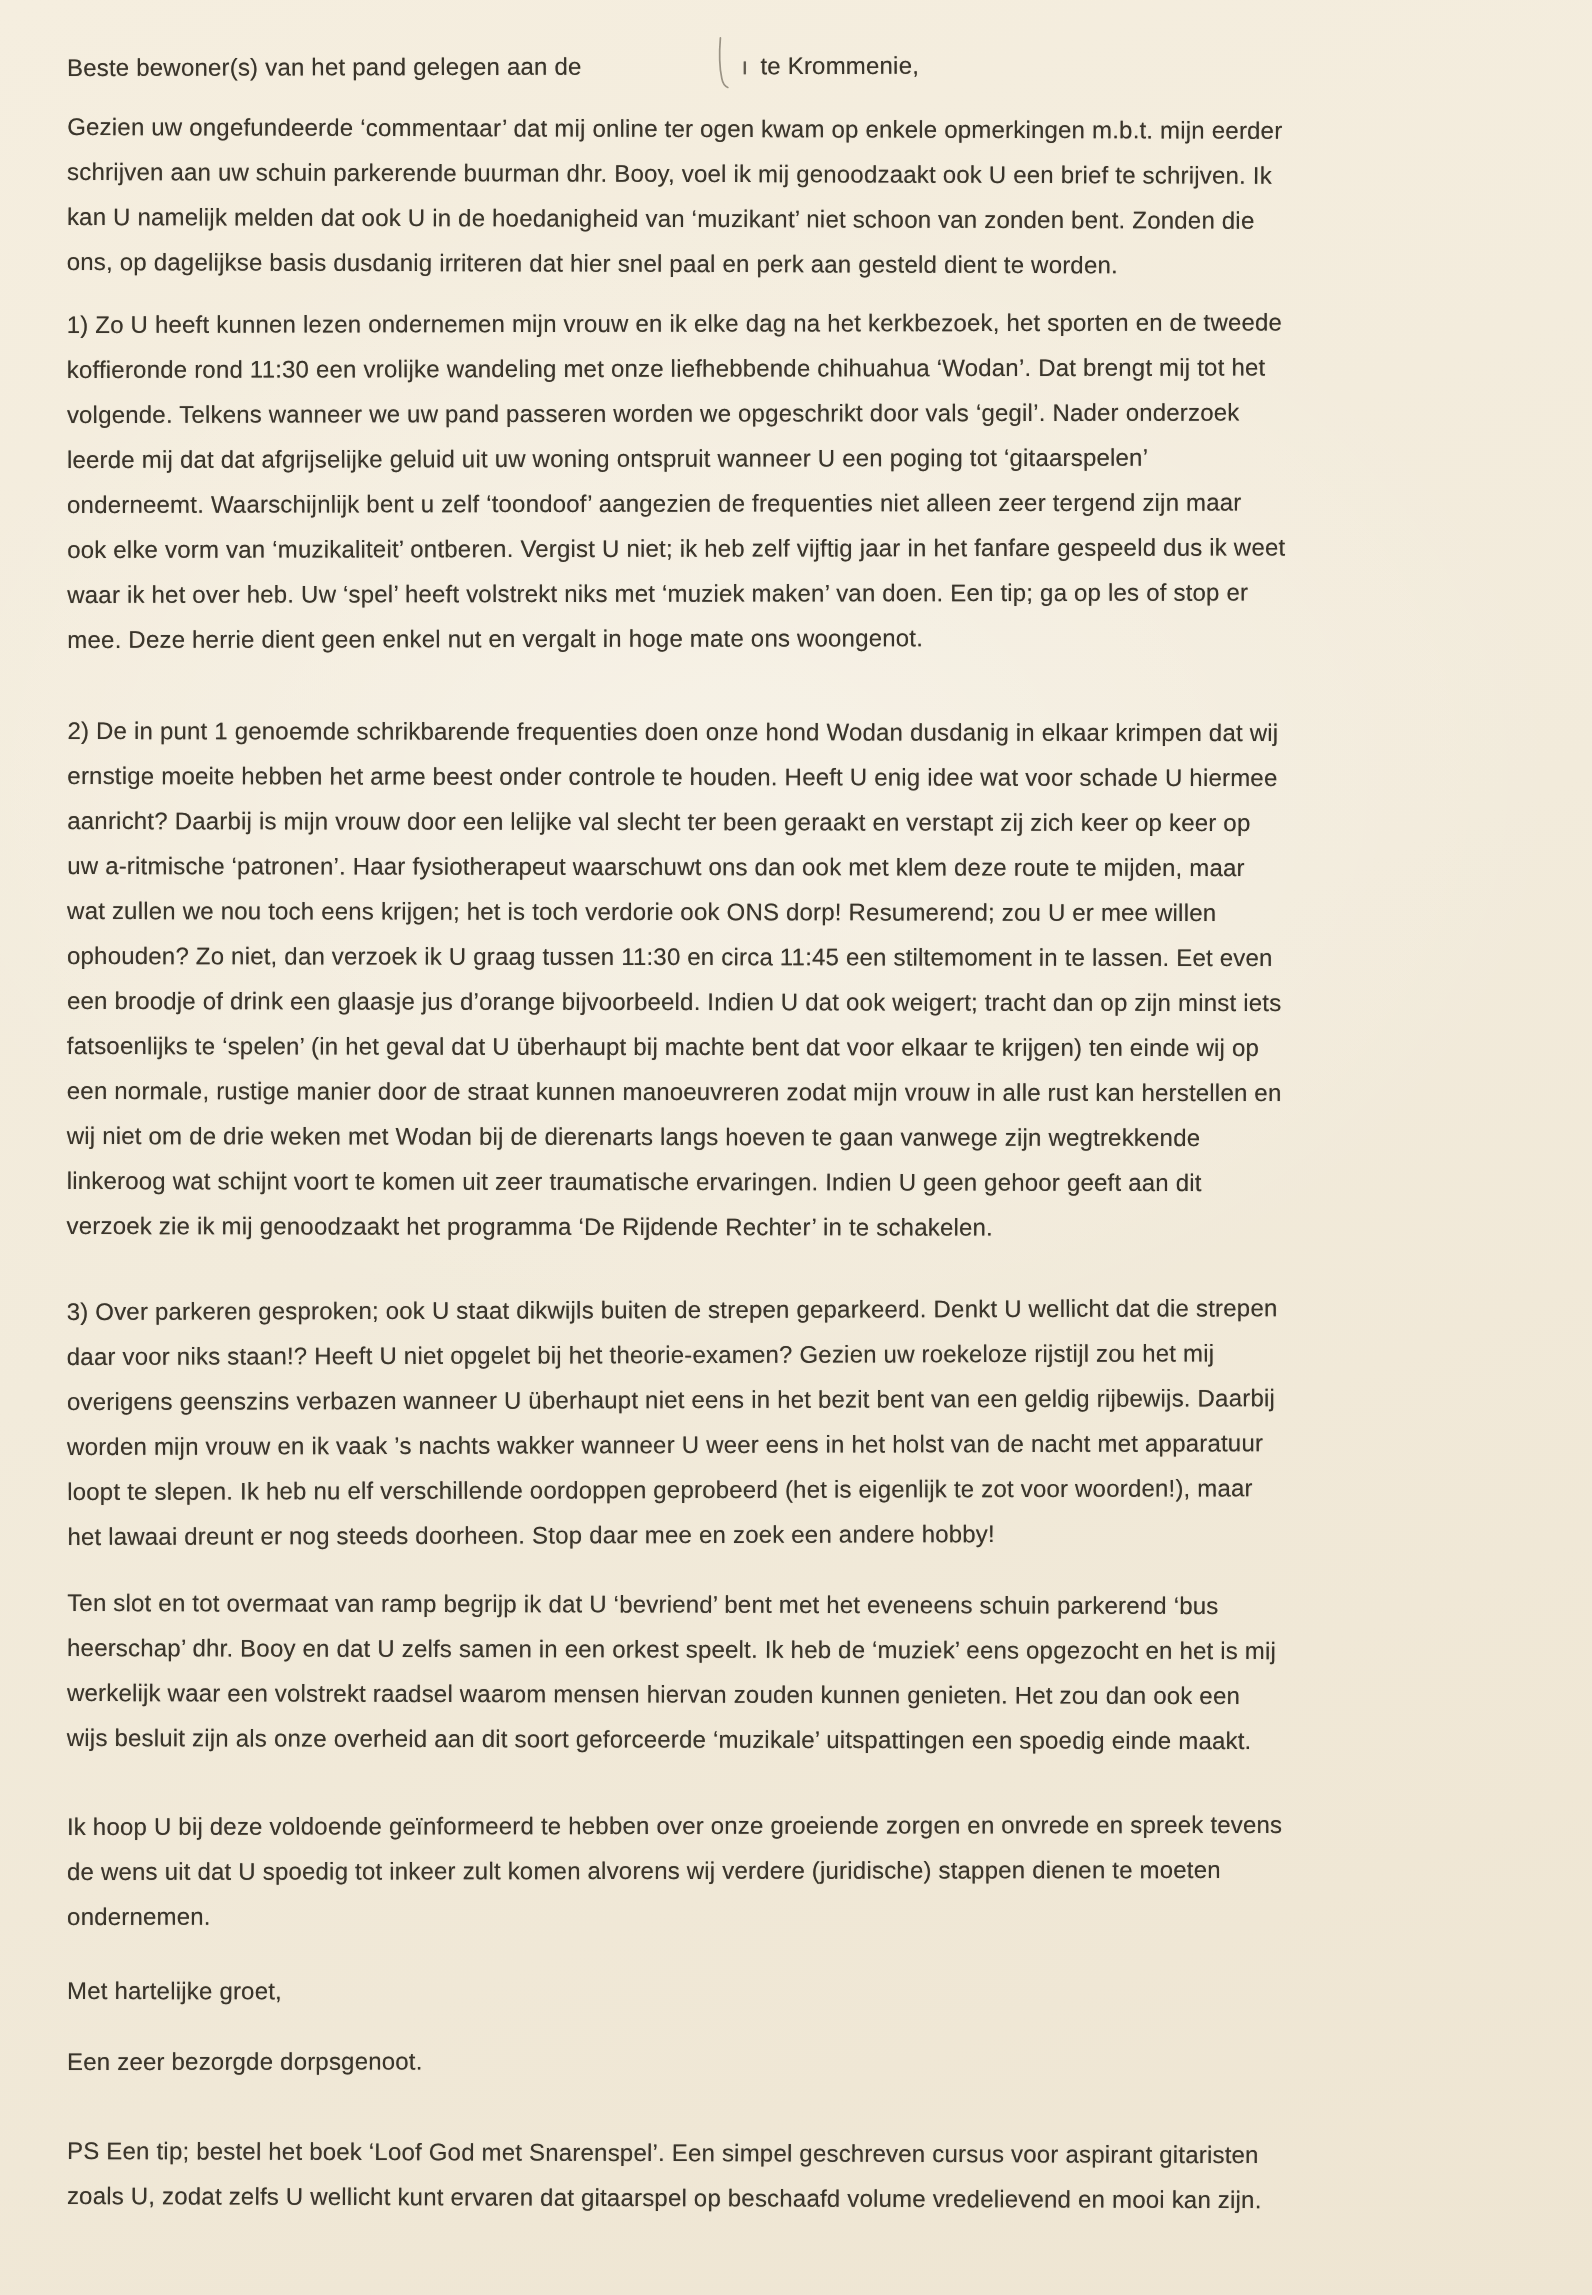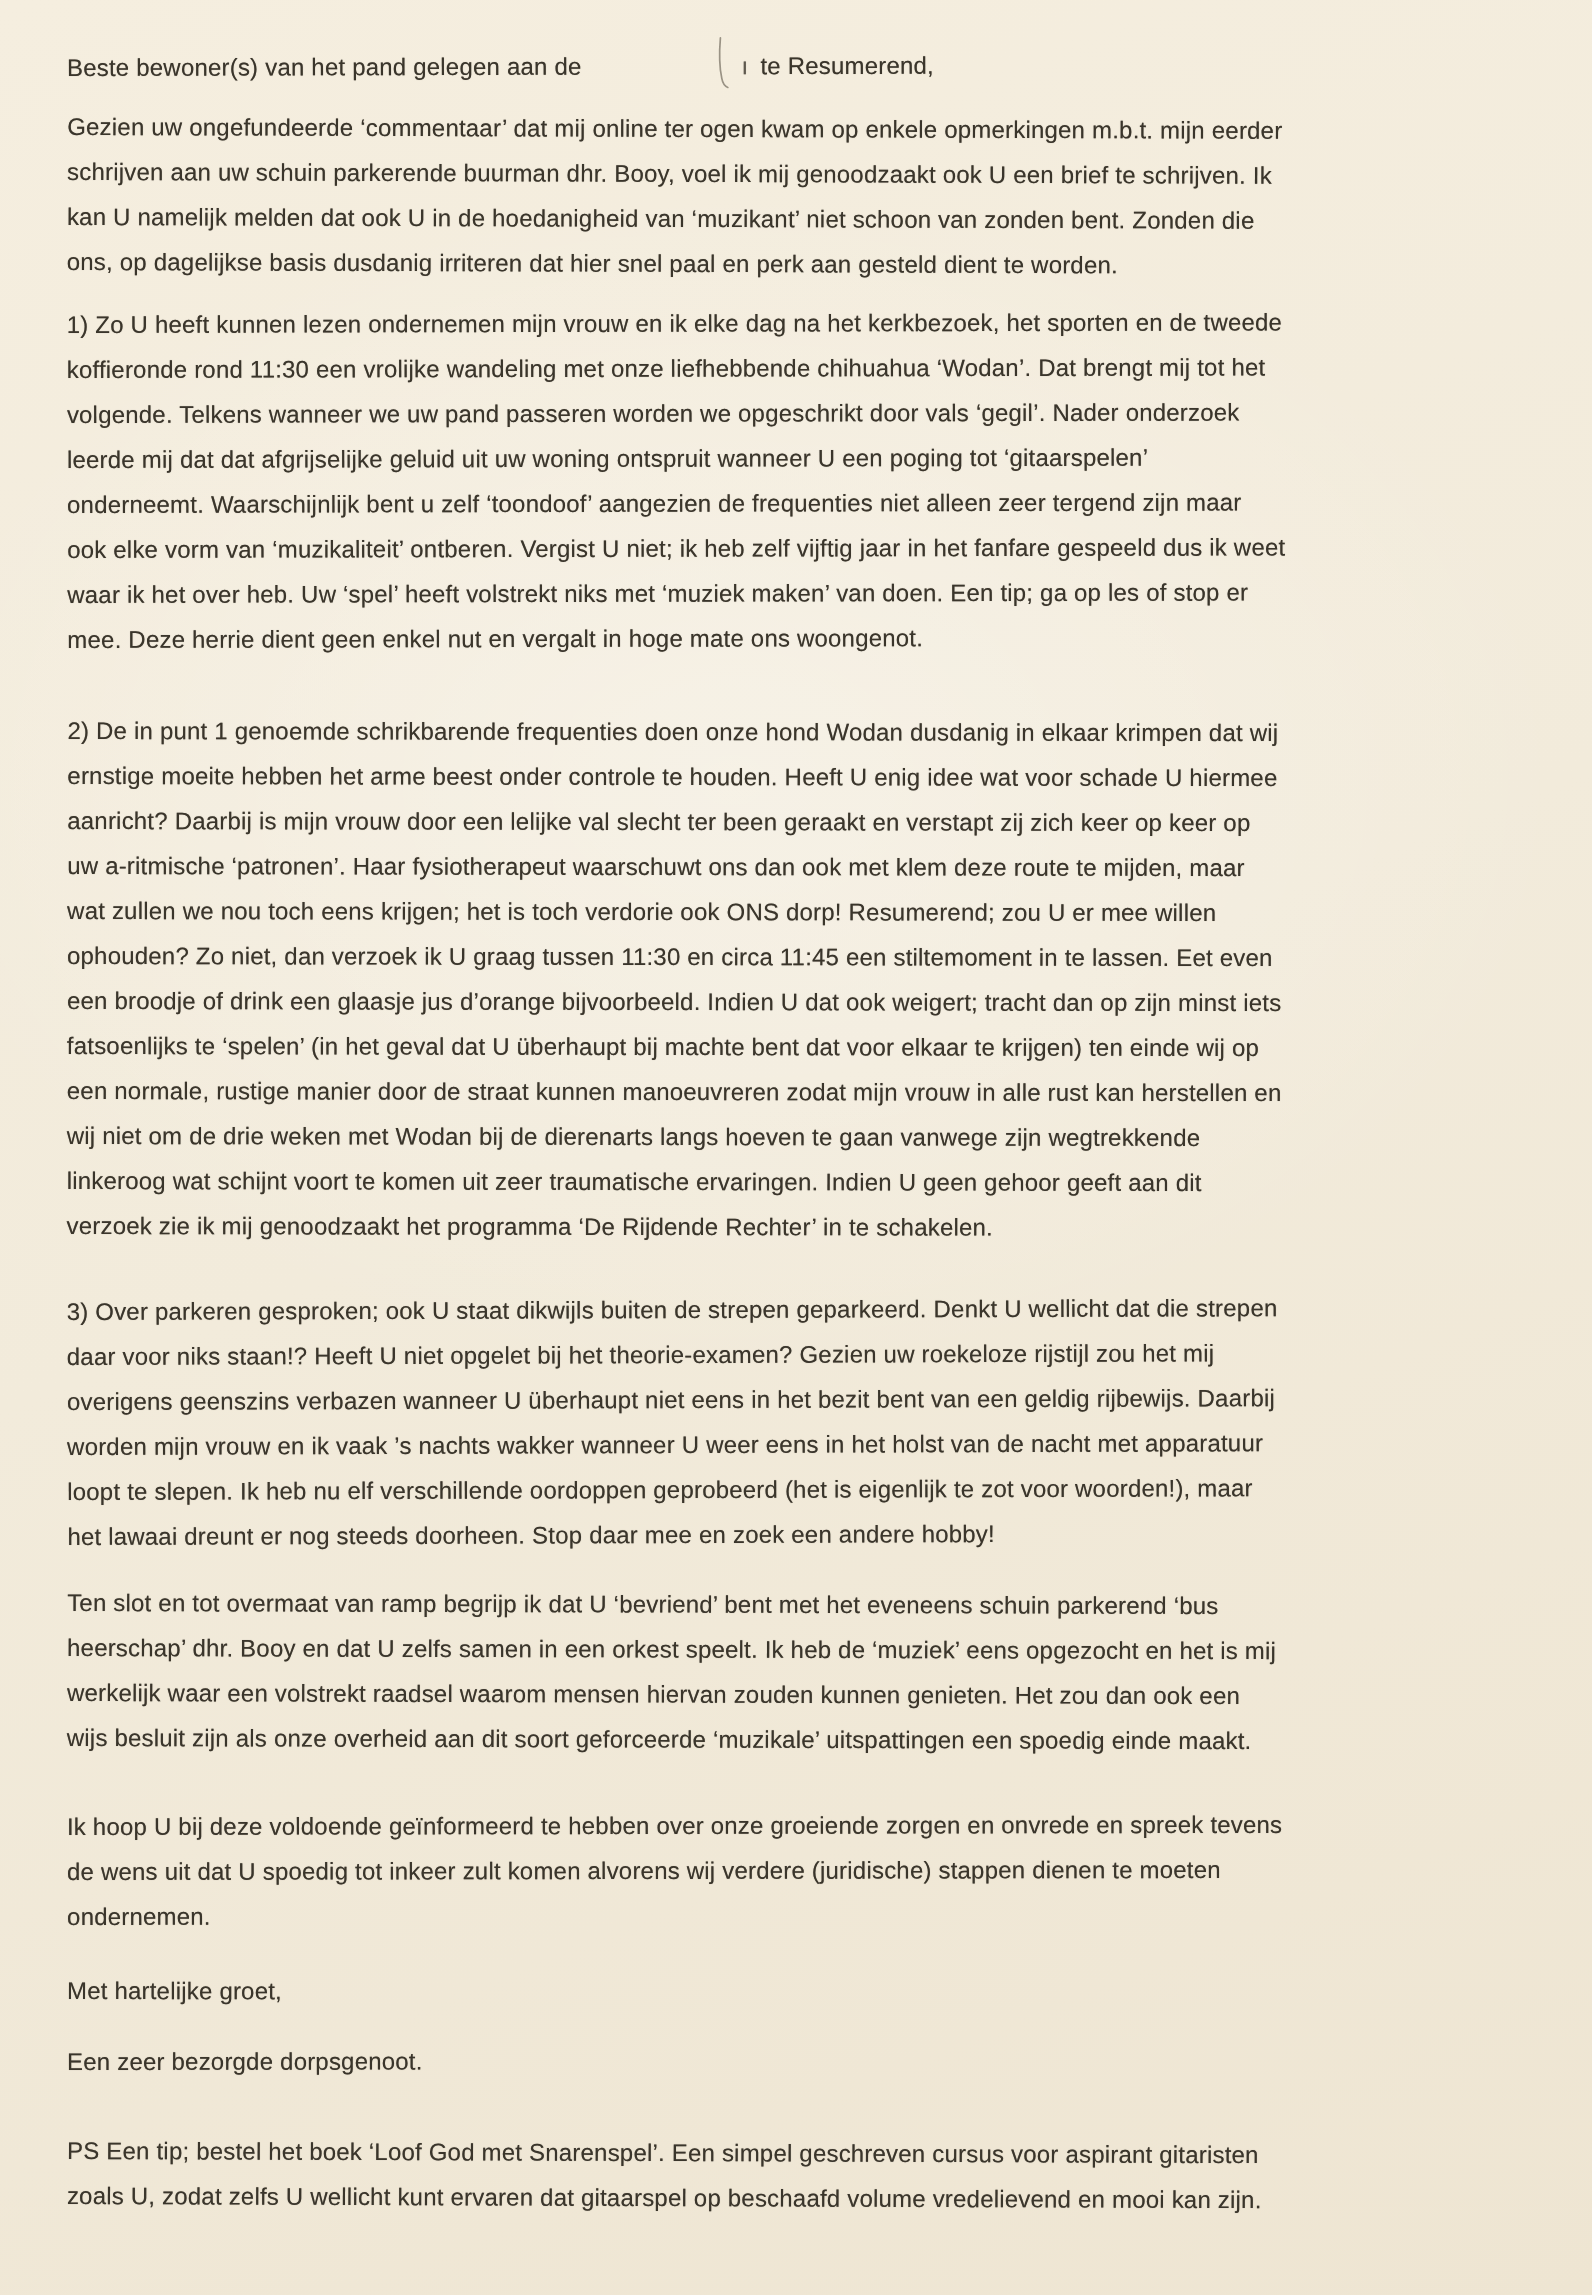--- a/index.html
+++ b/index.html
@@ -65,21 +65,21 @@
 </style>
 </head>
 <body>
 
 <div class="page">
   <div class="letter">
 
     <div class="block greeting">
       <span>Beste bewoner(s) van het pand gelegen aan de</span><span class="redaction-gap"><svg class="pen-stroke" width="22.4" height="57" viewBox="0 0 26 66">
             <path d="M11 3 C9.5 20 9.5 36 12.5 50 C13.4 55 15.5 59 19.5 60.5" fill="none" stroke="#6b6457" stroke-width="2" stroke-linecap="round"></path>
-          </svg></span><span class="redaction-remnant">ı</span><span>te Resumerend,</span>
+          </svg></span><span class="redaction-remnant">ı</span><span>te Krommenie,</span>
     </div>
 
     <div class="block para-intro">Gezien uw ongefundeerde ‘commentaar’ dat mij online ter ogen kwam op enkele opmerkingen m.b.t. mijn eerder schrijven aan uw schuin parkerende buurman dhr. Booy, voel ik mij genoodzaakt ook U een brief te schrijven. Ik kan U namelijk melden dat ook U in de hoedanigheid van ‘muzikant’ niet schoon van zonden bent. Zonden die ons, op dagelijkse basis dusdanig irriteren dat hier snel paal en perk aan gesteld dient te worden.</div>
 
     <div class="block para-point-1">1) Zo U heeft kunnen lezen ondernemen mijn vrouw en ik elke dag na het kerkbezoek, het sporten en de tweede koffieronde rond 11:30 een vrolijke wandeling met onze liefhebbende chihuahua ‘Wodan’. Dat brengt mij tot het volgende. Telkens wanneer we uw pand passeren worden we opgeschrikt door vals ‘gegil’. Nader onderzoek leerde mij dat dat afgrijselijke geluid uit uw woning ontspruit wanneer U een poging tot ‘gitaarspelen’ onderneemt. Waarschijnlijk bent u zelf ‘toondoof’ aangezien de frequenties niet alleen zeer tergend zijn maar ook elke vorm van ‘muzikaliteit’ ontberen. Vergist U niet; ik heb zelf vijftig jaar in het fanfare gespeeld dus ik weet waar ik het over heb. Uw ‘spel’ heeft volstrekt niks met ‘muziek maken’ van doen. Een tip; ga op les of stop er mee. Deze herrie dient geen enkel nut en vergalt in hoge mate ons woongenot.</div>
 
     <div class="block para-point-2">2) De in punt 1 genoemde schrikbarende frequenties doen onze hond Wodan dusdanig in elkaar krimpen dat wij ernstige moeite hebben het arme beest onder controle te houden. Heeft U enig idee wat voor schade U hiermee aanricht? Daarbij is mijn vrouw door een lelijke val slecht ter been geraakt en verstapt zij zich keer op keer op uw a-ritmische ‘patronen’. Haar fysiotherapeut waarschuwt ons dan ook met klem deze route te mijden, maar wat zullen we nou toch eens krijgen; het is toch verdorie ook ONS dorp! Resumerend; zou U er mee willen ophouden? Zo niet, dan verzoek ik U graag tussen 11:30 en circa 11:45 een stiltemoment in te lassen. Eet even een broodje of drink een glaasje jus d’orange bijvoorbeeld. Indien U dat ook weigert; tracht dan op zijn minst iets fatsoenlijks te ‘spelen’ (in het geval dat U überhaupt bij machte bent dat voor elkaar te krijgen) ten einde wij op een normale, rustige manier door de straat kunnen manoeuvreren zodat mijn vrouw in alle rust kan herstellen en wij niet om de drie weken met Wodan bij de dierenarts langs hoeven te gaan vanwege zijn wegtrekkende linkeroog wat schijnt voort te komen uit zeer traumatische ervaringen. Indien U geen gehoor geeft aan dit verzoek zie ik mij genoodzaakt het programma ‘De Rijdende Rechter’ in te schakelen.</div>
 
     <div class="block para-point-3">3) Over parkeren gesproken; ook U staat dikwijls buiten de strepen geparkeerd. Denkt U wellicht dat die strepen daar voor niks staan!? Heeft U niet opgelet bij het theorie-examen? Gezien uw roekeloze rijstijl zou het mij overigens geenszins verbazen wanneer U überhaupt niet eens in het bezit bent van een geldig rijbewijs. Daarbij worden mijn vrouw en ik vaak ’s nachts wakker wanneer U weer eens in het holst van de nacht met apparatuur loopt te slepen. Ik heb nu elf verschillende oordoppen geprobeerd (het is eigenlijk te zot voor woorden!), maar het lawaai dreunt er nog steeds doorheen. Stop daar mee en zoek een andere hobby!</div>
 

